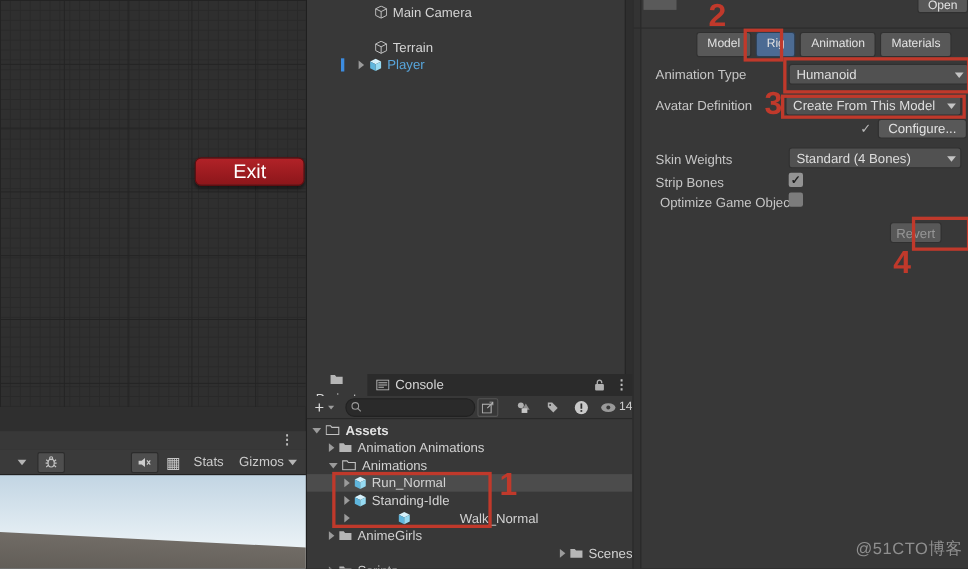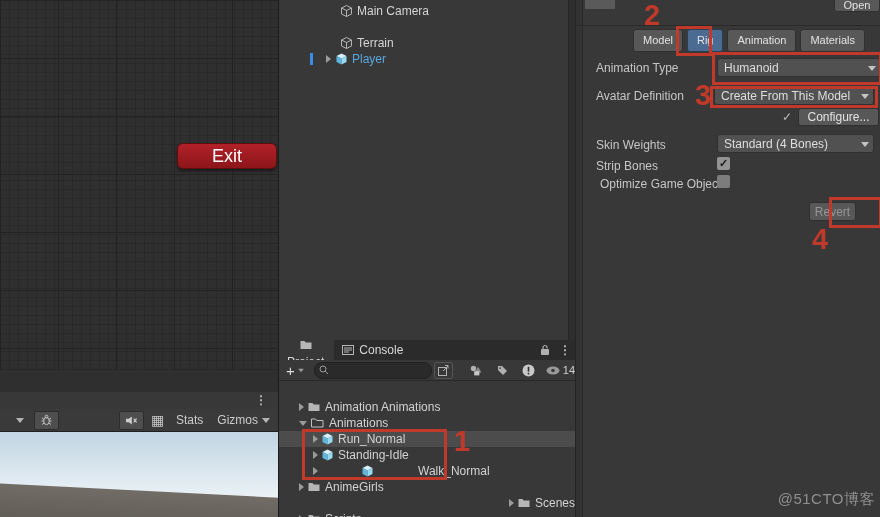--- a/index.html
+++ b/index.html
@@ -257,20 +257,29 @@
             <svg width="14" height="9" viewBox="0 0 14 9">
                 <ellipse cx="7" cy="4.5" rx="6.5" ry="4" fill="#9a9a9a"></ellipse>
                 <circle cx="7" cy="4.5" r="1.8" fill="#3a3a3a"></circle>
               </svg>
           </span>
           <span>14</span>
         </span>
       </div>
 
       <div class="ptree">
+        <div class="trow" style="top:2px;padding-left:5px;font-weight:bold;color:#e2e2e2;">
+          <span class="tri-d2 gap3"></span>
+          <span class="icon gap4">
+            <svg width="13" height="10" viewBox="0 0 13 10">
+                <path d="M.5 1 h4 l1.2 1.5 H12 V9 H.5 z" fill="none" stroke="#c2c2c2"></path>
+              </svg>
+          </span>
+          <span>Assets</span>
+        </div>
         <div class="trow" style="top:18px;padding-left:20px;">
           <span class="tri-r gap3"></span>
           <span class="icon gap4">
             <svg width="12" height="10" viewBox="0 0 12 10">
                 <path d="M.5 1 h4 l1.2 1.5 H11.5 V9 H.5 z" fill="#b6b6b6"></path>
               </svg>
           </span>
           <span>Animation Animations</span>
         </div>
         <div class="trow" style="top:34px;padding-left:20px;">

